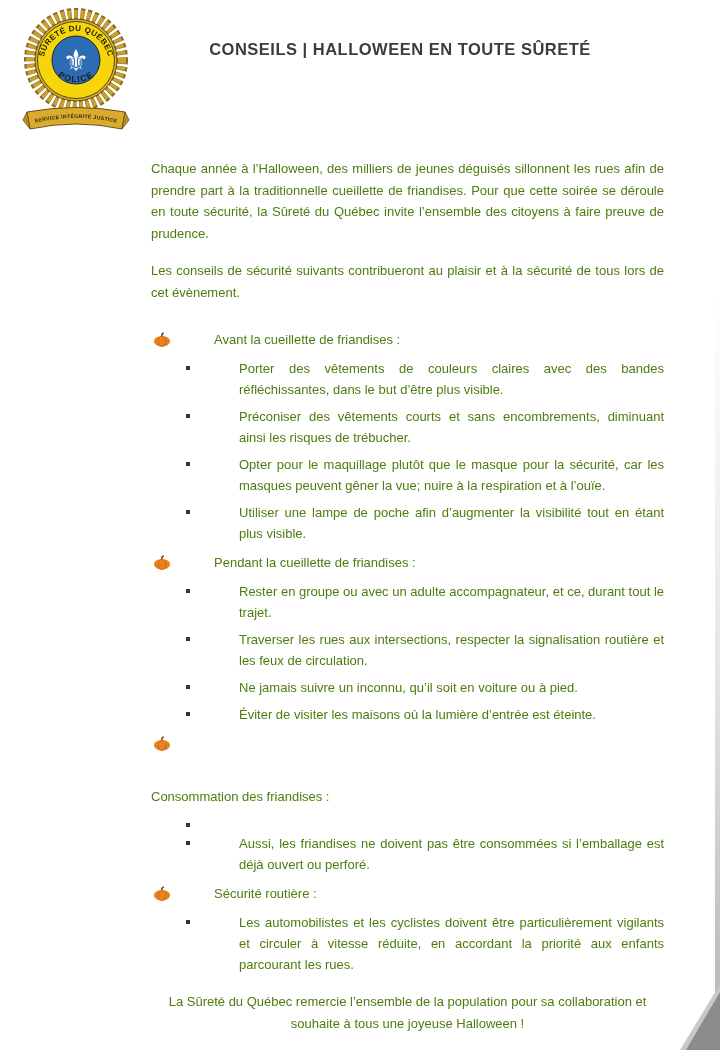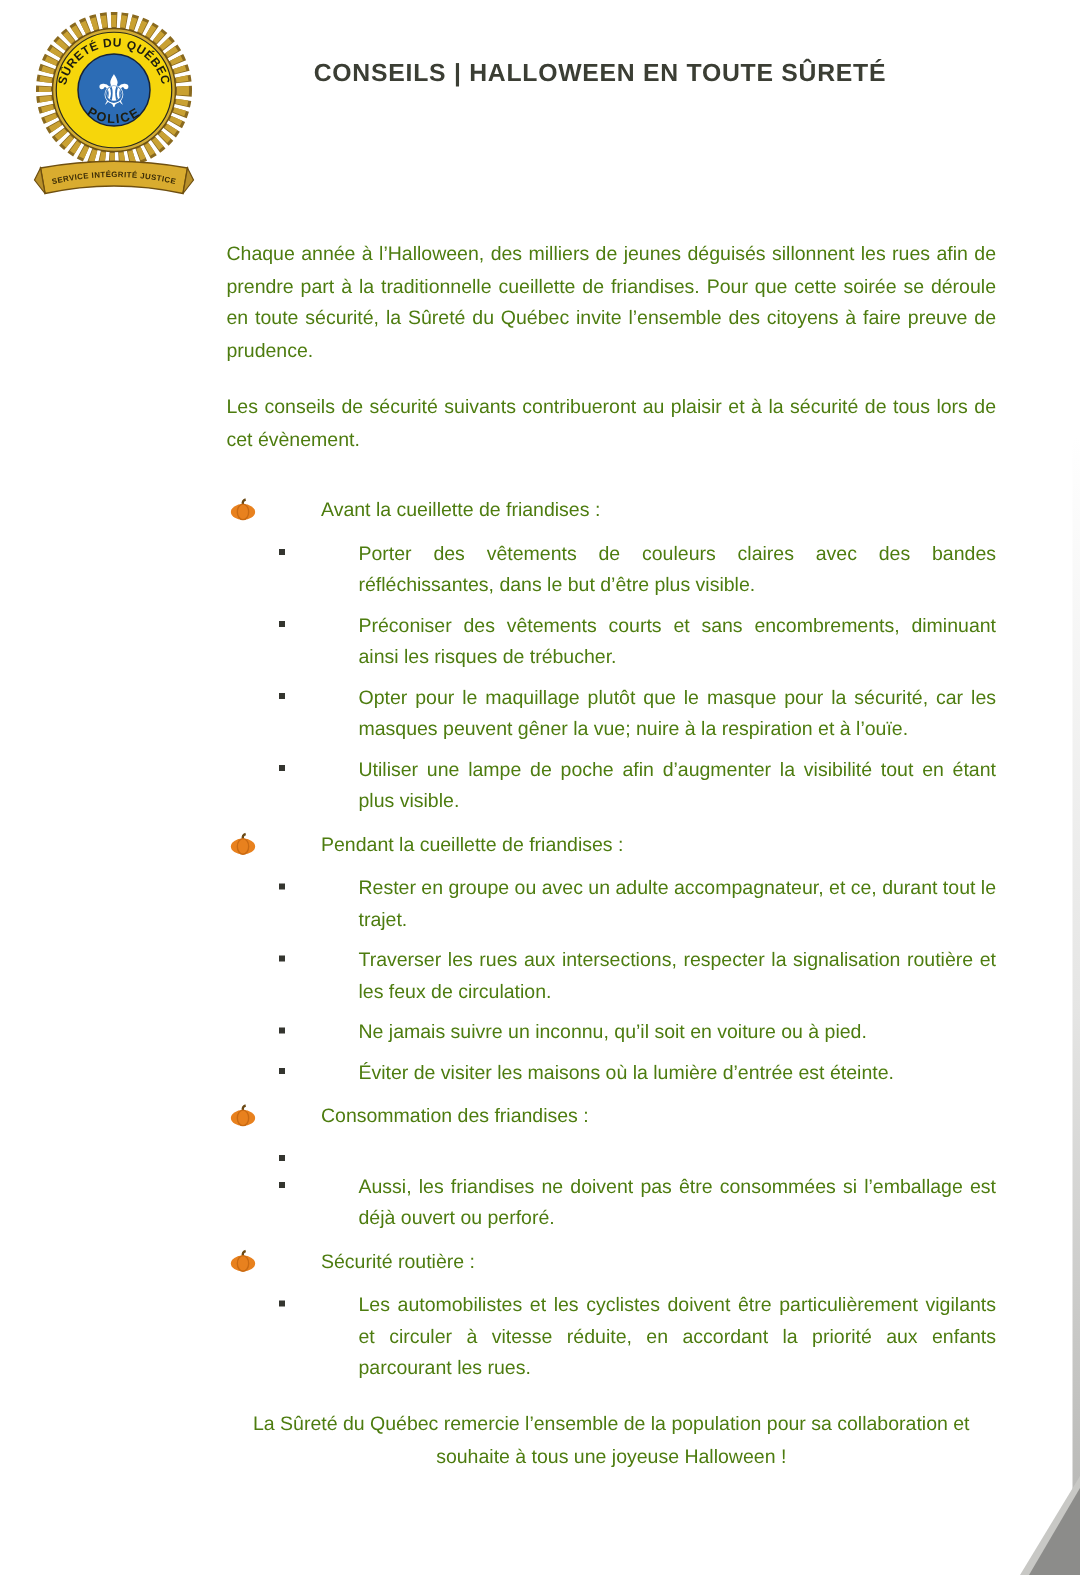--- a/index.html
+++ b/index.html
@@ -150,21 +150,21 @@
       <li>
           <span class="sq-bullet"></span>
           <div class="item-text">Ne jamais suivre un inconnu, qu’il soit en voiture ou à pied.</div>
         </li>
       <li>
           <span class="sq-bullet"></span>
           <div class="item-text">Éviter de visiter les maisons où la lumière d’entrée est éteinte.</div>
         </li>
     </ul>
 
-    <div class="sec-head" style="margin-top:8px;">
+    <div class="sec-head" style="margin-top:8px;flex-direction:column;">
       <svg class="pumpkin" viewBox="0 0 20 16">
         <path d="M10 4.5 Q9.2 1.5 12 0.8" stroke="#6B4A16" stroke-width="1.8" fill="none"></path>
         <ellipse cx="10" cy="10" rx="9" ry="5.8" fill="#E8811E"></ellipse>
         <ellipse cx="10" cy="10" rx="4.2" ry="5.8" fill="none" stroke="#C96A12" stroke-width="1"></ellipse>
       </svg>
       <span>Consommation des friandises :</span>
     </div>
     <ul class="tips">
       <li>
           <span class="sq-bullet"></span>

